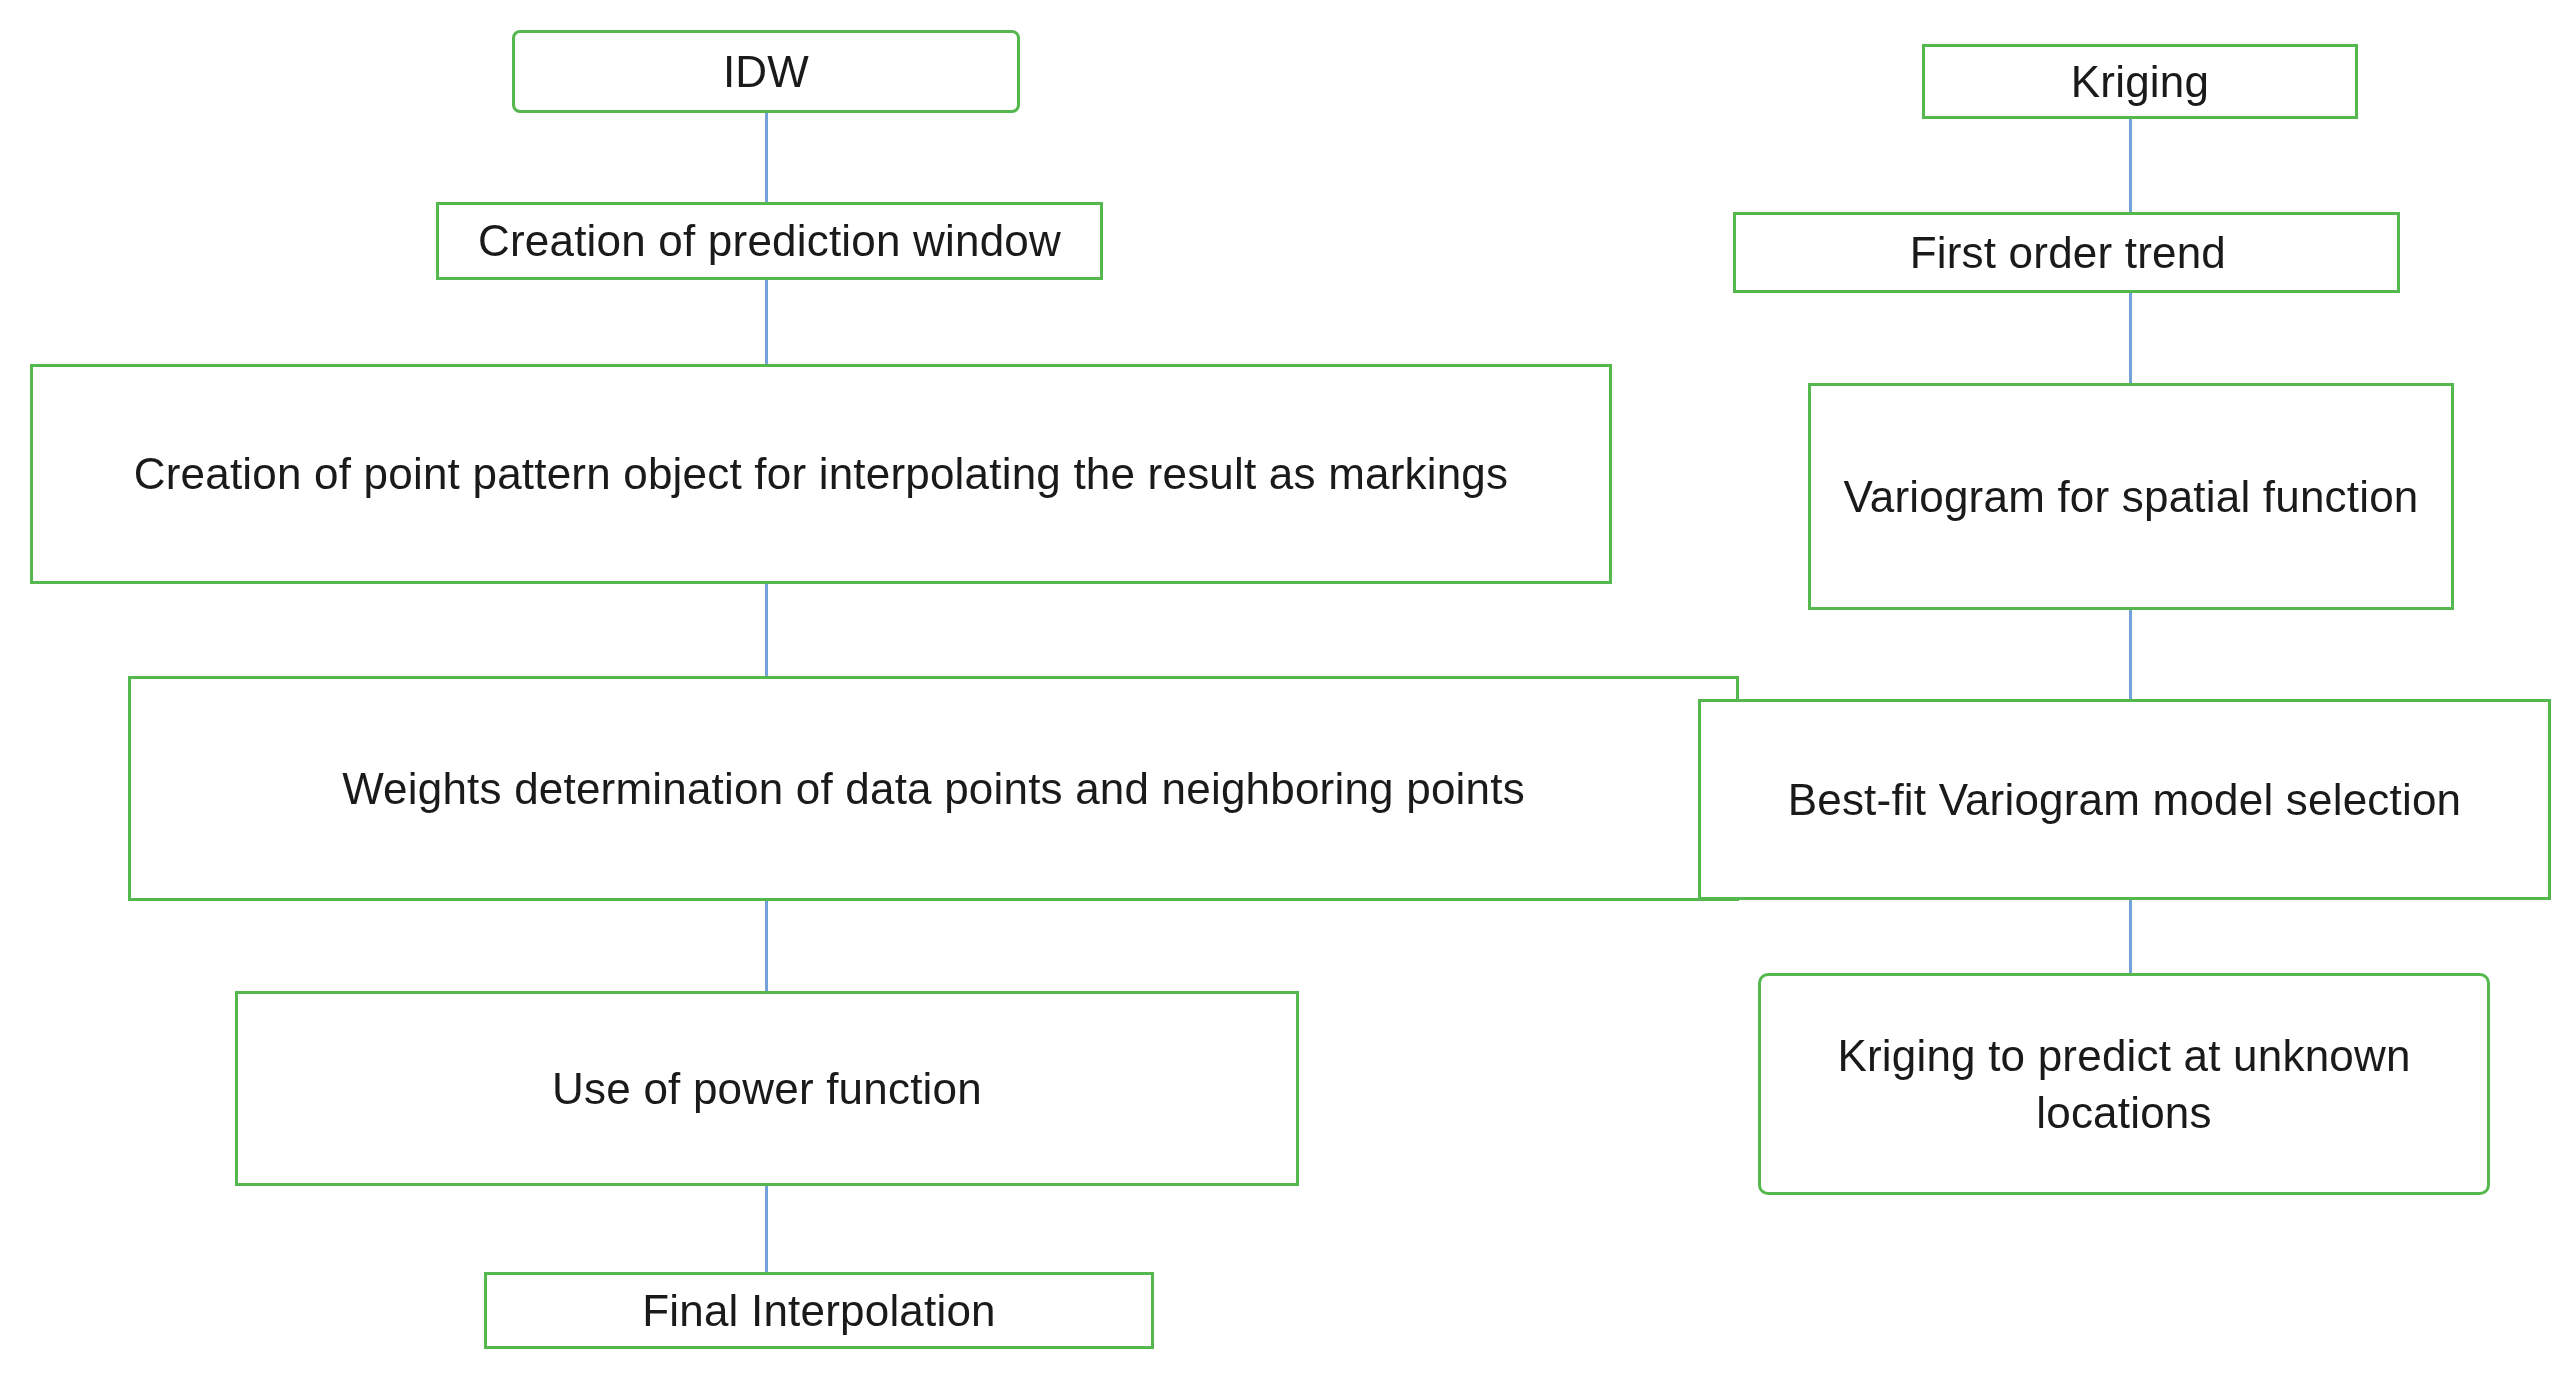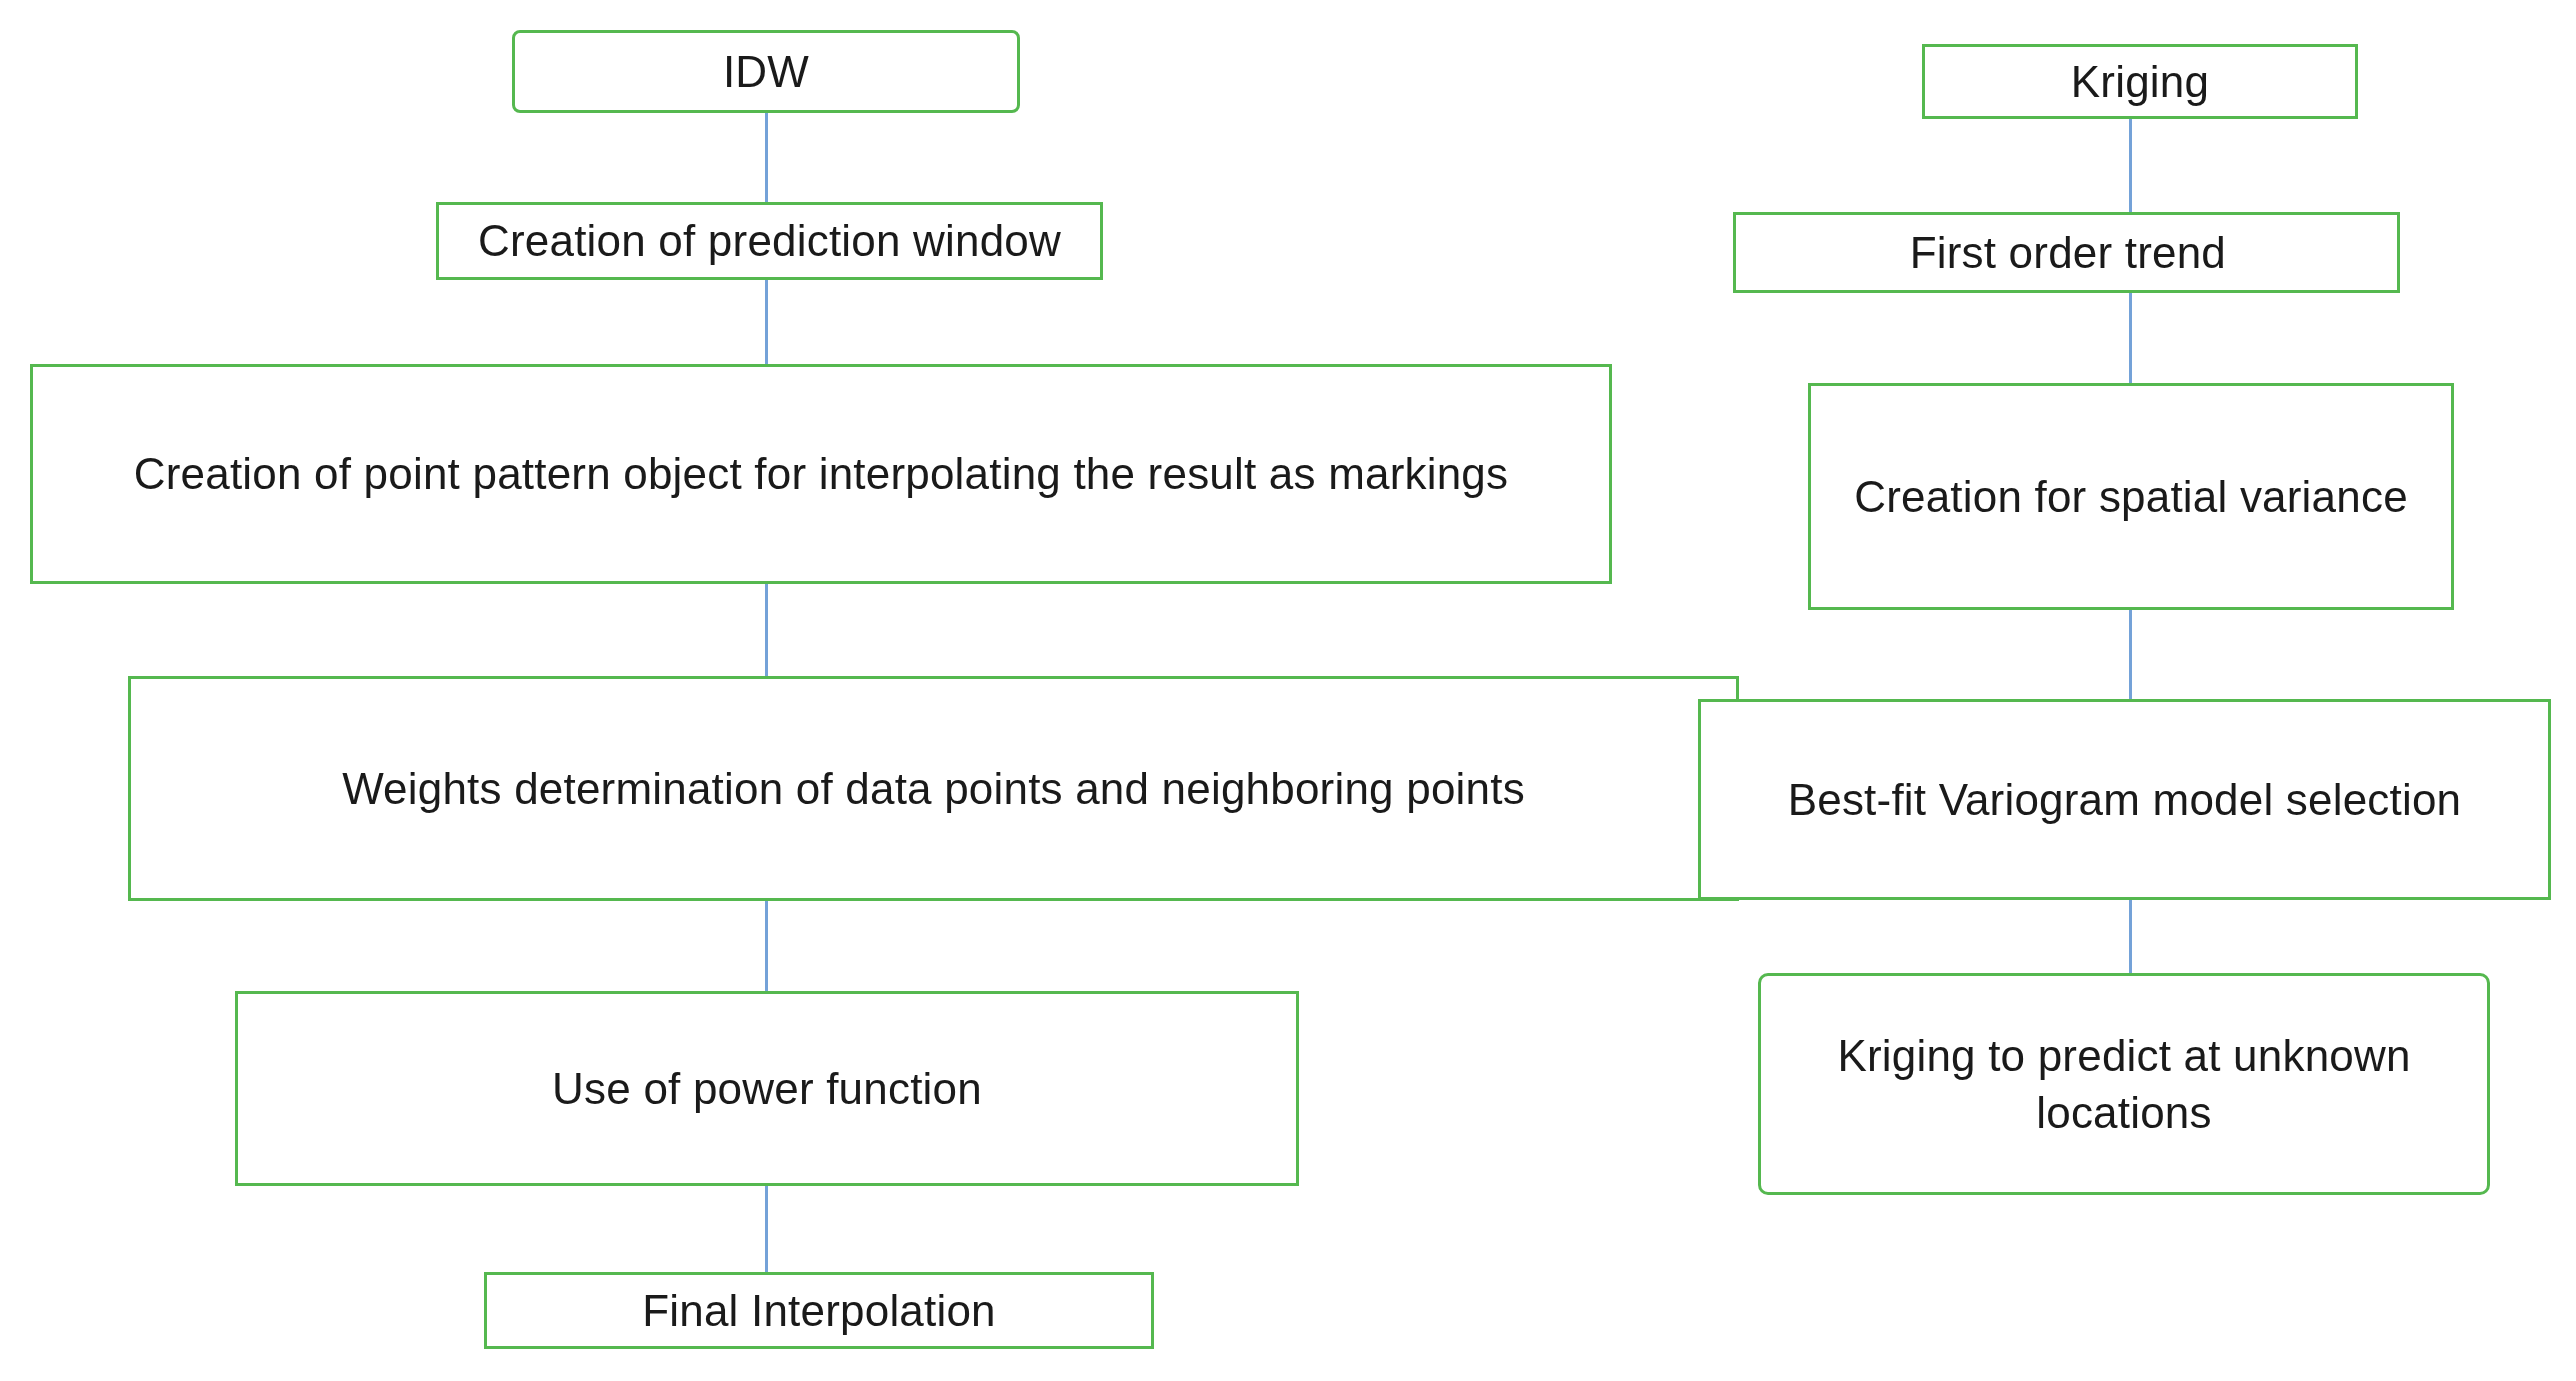--- a/index.html
+++ b/index.html
@@ -63,21 +63,21 @@
   <div class="connector" style="left:765px; top:111px; height:95px;"></div>
   <div class="connector" style="left:765px; top:279px; height:89px;"></div>
   <div class="connector" style="left:765px; top:582px; height:97px;"></div>
   <div class="connector" style="left:765px; top:899px; height:94px;"></div>
   <div class="connector" style="left:765px; top:1184px; height:91px;"></div>
 
   <div class="node" style="left:1874px; top:44px; width:436px; height:75px;margin-left:48px;">Kriging</div>
 
   <div class="node" style="left:1733px; top:212px; width:667px; height:81px;padding-left:12px;">First order trend</div>
 
-  <div class="node" style="left:1808px; top:383px; width:646px; height:227px;">Creation for spatial variance</div>
+  <div class="node" style="left:1808px; top:383px; width:646px; height:227px;">Variogram for spatial function</div>
 
   <div class="node" style="left:1698px; top:699px; width:853px; height:201px;">Best-fit Variogram model selection</div>
 
   <div class="node wrap" style="left:1758px; top:973px; width:732px; height:222px;border-radius:10px;">Kriging to predict at unknown locations</div>
 
   <div class="connector" style="left:2129px; top:117px; height:97px;"></div>
   <div class="connector" style="left:2129px; top:291px; height:93px;"></div>
   <div class="connector" style="left:2129px; top:609px; height:91px;"></div>
   <div class="connector" style="left:2129px; top:898px; height:77px;"></div>
 

